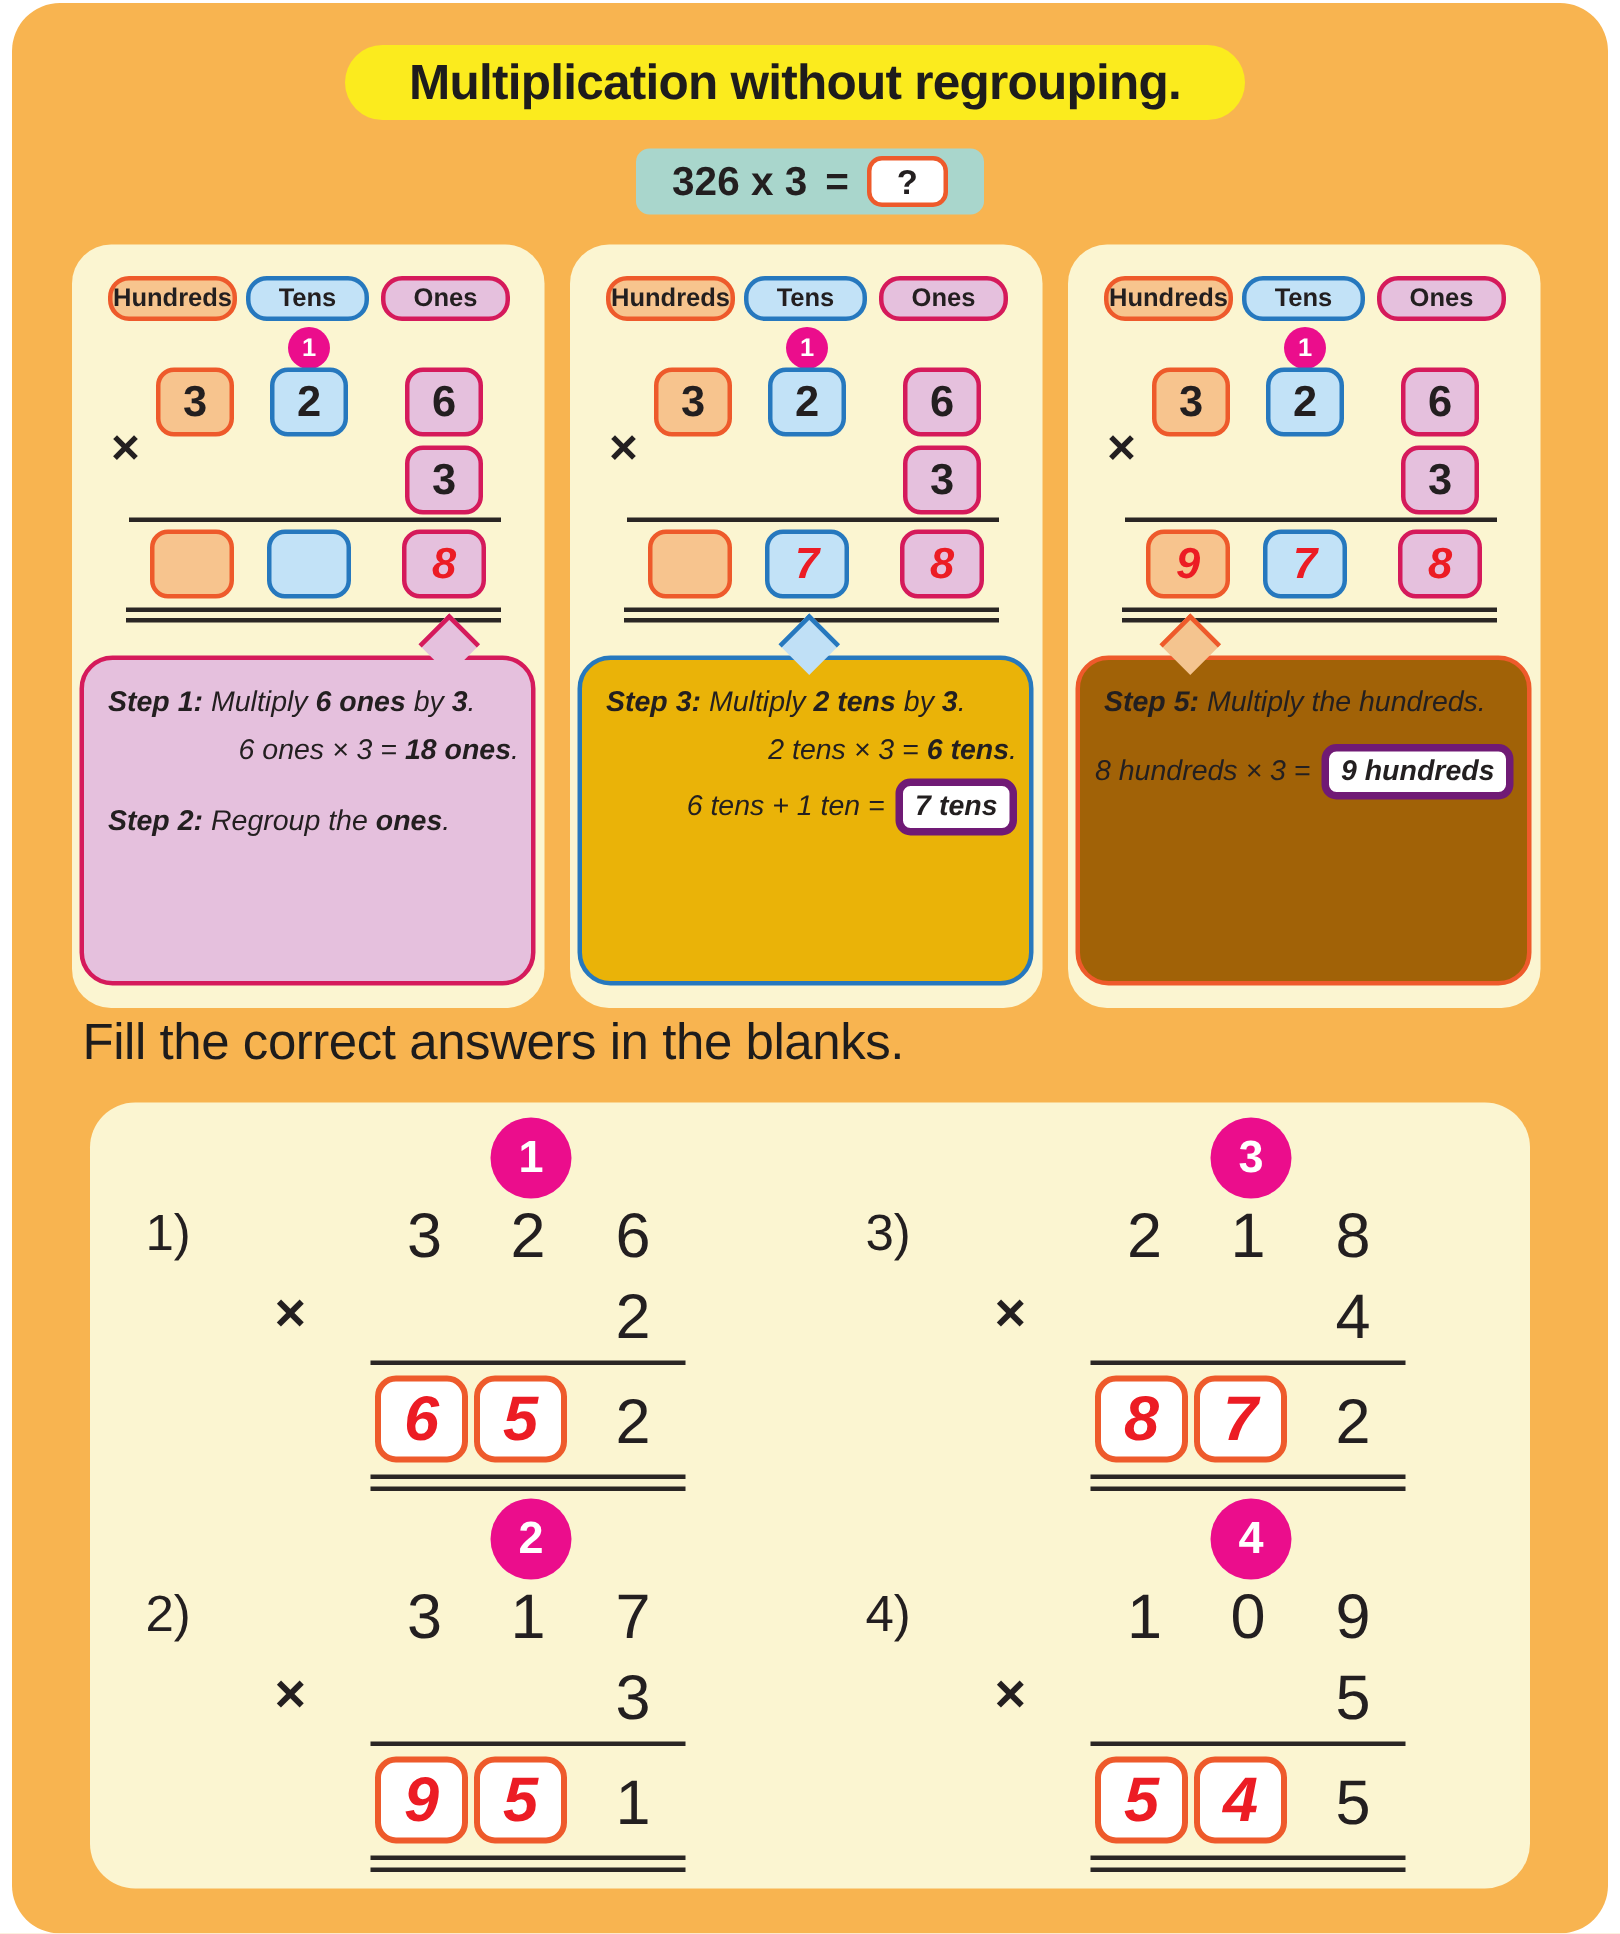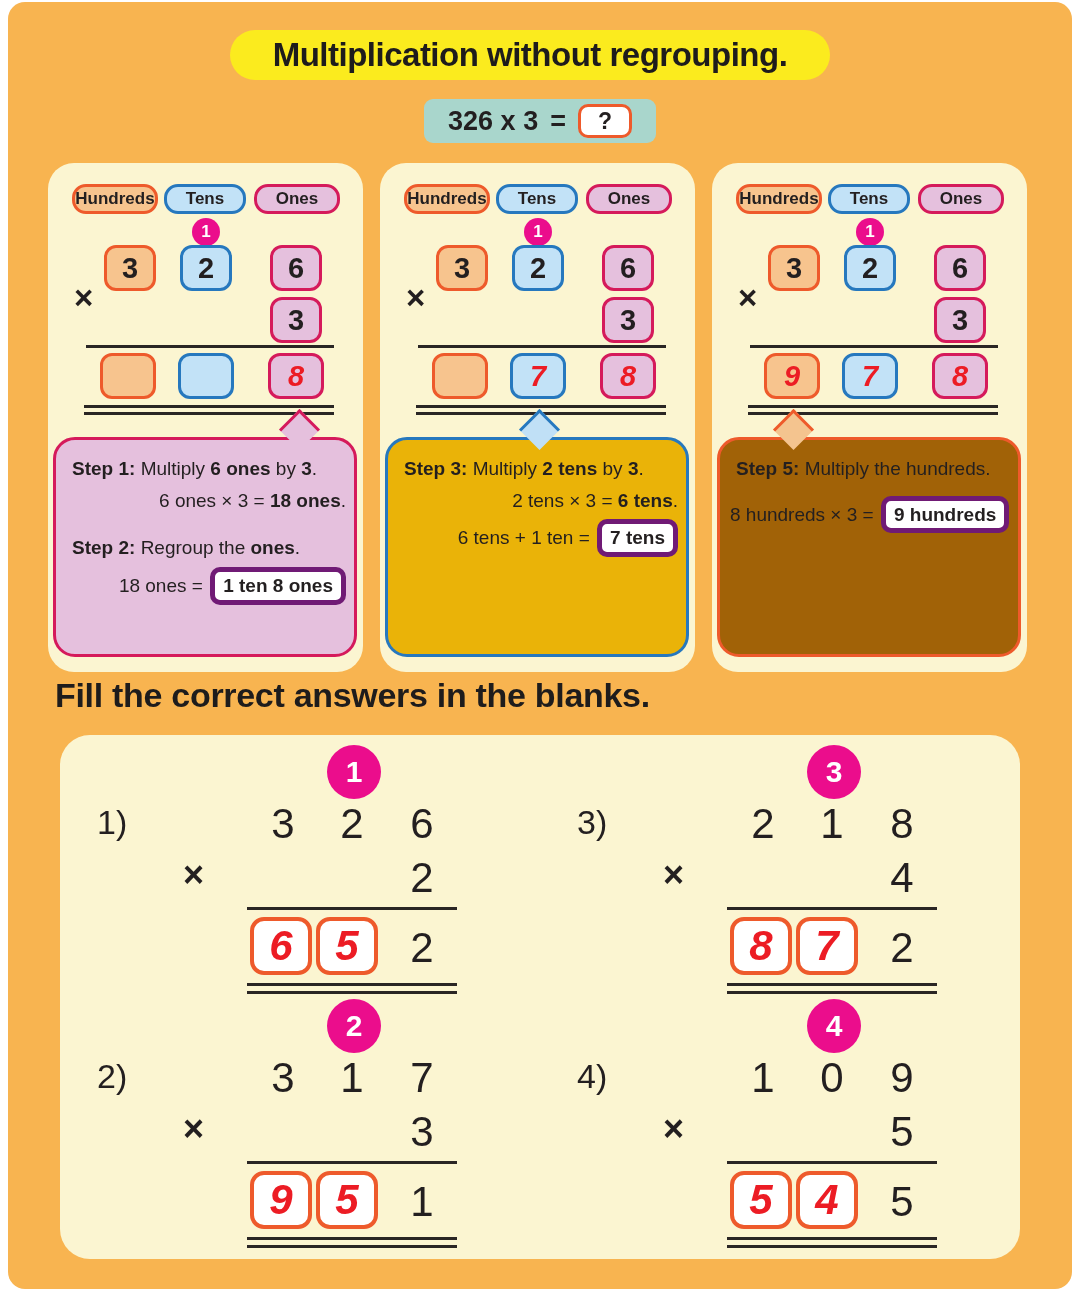--- a/index.html
+++ b/index.html
@@ -1,18 +1,18 @@
 <!DOCTYPE html>
 <html><head>
 <meta charset="utf-8">
 <style>
   html,body{margin:0;padding:0;background:#ffffff;}
   body{font-family:"Liberation Sans",sans-serif;color:#231F20;}
   .canvas{position:relative;width:1080px;height:1289px;background:#ffffff;overflow:hidden;}
-  .board{position:absolute;left:8px;top:2px;width:1064px;height:1287px;background:#F8B450;border-radius:17px;}
+  .board{position:absolute;left:8px;top:2px;width:1064px;height:1287px;background:#F8B450;border-radius:32px;}
 
   
   .title-banner{position:absolute;left:222px;top:28px;width:600px;height:50px;background:#FBEB1E;
     border-radius:26px;display:flex;align-items:center;justify-content:center;
     font-size:33px;font-weight:bold;letter-spacing:-0.5px;color:#1e1c1c;}
   .equation{position:absolute;left:416px;top:97px;width:232px;height:44px;background:#A9D6CC;
     border-radius:9px;display:flex;align-items:center;justify-content:center;gap:12px;
     font-size:27px;font-weight:bold;}
   .qbox{background:#ffffff;border:3px solid #EE5A2B;border-radius:10px;width:54px;height:34px;
     display:flex;align-items:center;justify-content:center;font-size:23px;font-weight:bold;box-sizing:border-box;}
@@ -49,31 +49,31 @@
   .tail-pink{background:#E5C0DD;border-top:3px solid #D51A5B;border-left:3px solid #D51A5B;}
   .tail-blue{background:#C0E0F6;border-top:3px solid #2678BE;border-left:3px solid #2678BE;}
   .tail-orange{background:#F4C48F;border-top:3px solid #EE5A2B;border-left:3px solid #EE5A2B;}
   .tx-ones{left:237px;} .tx-tens{left:145px;} .tx-hund{left:67px;}
 
   .bubble{position:absolute;left:5px;top:274px;width:304px;height:220px;border-radius:22px;
     border:3px solid;box-sizing:border-box;z-index:2;padding:16px 8px 0 8px;}
   .bubble-pink{background:#E5C0DD;border-color:#D51A5B;}
   .bubble-blue{background:#eab308;border-color:#2678BE;}
   .bubble-orange{background:#a16207;border-color:#EE5A2B;}
-  .bl{margin:0;font-size:19px;line-height:1.35;white-space:nowrap;}
+  .bl{margin:0;font-size:19px;line-height:1.35;white-space:nowrap;font-style:italic;}
   .bl .b{font-weight:bold;}
   .bl .boxval{display:inline-block;background:#ffffff;border:5px solid #701a75;border-radius:10px;
     padding:1px 8px;font-weight:bold;margin-left:2px;}
   .bl.left{text-align:left;padding-left:8px;}
   .bl.center{text-align:right;margin-top:6px;}
   .bl.gap{margin-top:22px;}
   .bubble-orange .bl.second{margin-top:14px;padding-left:2px;}
 
   
-  .fill-heading{position:absolute;left:47px;top:674px;font-size:34px;font-weight:bold;color:#1e1c1c;letter-spacing:-0.3px;}
+  .fill-heading{position:absolute;left:47px;top:674px;font-size:34px;font-weight:normal;color:#1e1c1c;letter-spacing:-0.3px;}
   .practice{position:absolute;left:52px;top:733px;width:960px;height:524px;background:#FBF5D1;border-radius:30px;}
 
   .problem{position:absolute;width:400px;height:250px;}
   .pr1{left:35px;top:10px;} .pr3{left:515px;top:10px;}
   .pr2{left:35px;top:264px;} .pr4{left:515px;top:264px;}
   .pcarry{position:absolute;left:232px;top:0;width:54px;height:54px;border-radius:50%;background:#EB0D8C;
     color:#fff;font-size:30px;font-weight:bold;display:flex;align-items:center;justify-content:center;}
   .plabel{position:absolute;left:2px;top:58px;font-size:34px;}
   .pd{position:absolute;width:40px;text-align:center;font-size:42px;font-weight:500;line-height:1;}
   .pd-h{left:168px;top:58px;} .pd-t{left:237px;top:58px;} .pd-o{left:307px;top:58px;}
@@ -115,21 +115,20 @@
       <div class="line1"></div>
       <div class="dbox c-h res resh red"></div>
       <div class="dbox c-t res rest red"></div>
       <div class="dbox c-o res reso red">8</div>
       <div class="line2"></div>
       <div class="tail tail-pink tx-ones"></div>
       <div class="bubble bubble-pink">
         <p class="bl left"><span class="b">Step 1:</span><span> Multiply </span><span class="b">6 ones</span><span> by </span><span class="b">3</span><span>.</span></p>
         <p class="bl center"><span>6 ones × 3 = </span><span class="b">18 ones</span><span>.</span></p>
         <p class="bl left gap"><span class="b">Step 2:</span><span> Regroup the </span><span class="b">ones</span><span>.</span></p>
-        <p class="bl center"><span>18 ones = </span><span class="b boxval">1 ten 8 ones</span></p>
       </div>
     </section>
 
     <section class="panel p2">
       <div class="pill h">Hundreds</div>
       <div class="pill t">Tens</div>
       <div class="pill o">Ones</div>
       <div class="carry">1</div>
       <div class="dbox c-h r1h">3</div>
       <div class="dbox c-t r1t">2</div>

